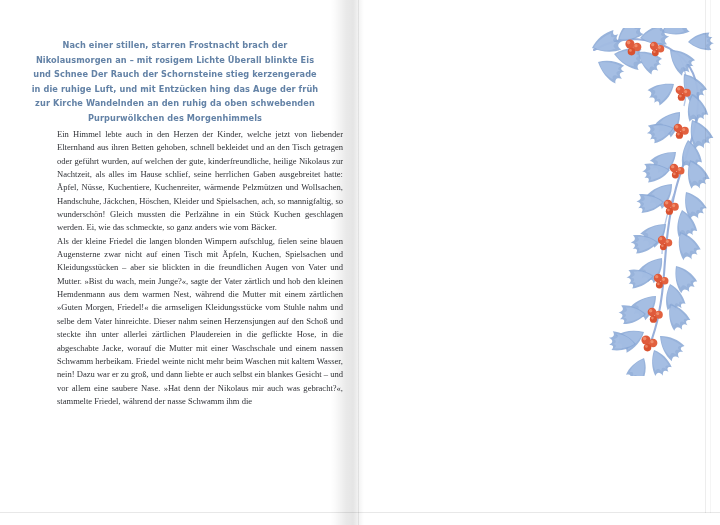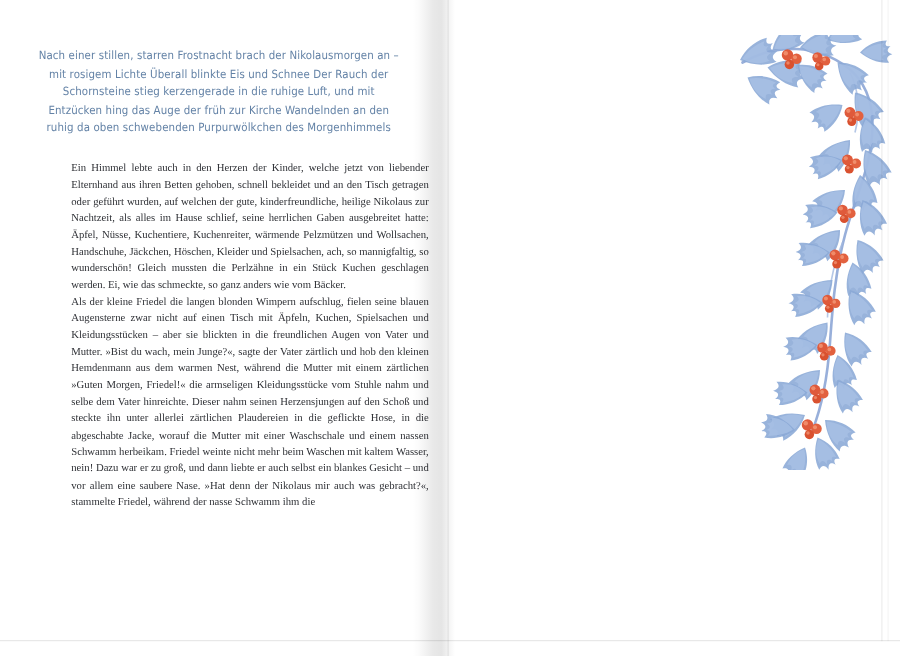--- a/index.html
+++ b/index.html
@@ -94,20 +94,21 @@
     top: 38px;
     width: 290px;
     color: #6382a6;
     font-family: "DejaVu Sans Condensed", "Liberation Sans Narrow",
                  "Liberation Sans", sans-serif;
     font-size: 9.1px;
     line-height: 14.6px;
     text-align: center;
     letter-spacing: 0.1px;
     font-stretch: condensed;
+    font-weight: bold;
   }
 
   
   .col {
     position: absolute;
     color: #2f3136;
     font-family: "Liberation Serif", "DejaVu Serif", serif;
     font-size: 8.55px;
     line-height: 13.35px;
     text-align: justify;

